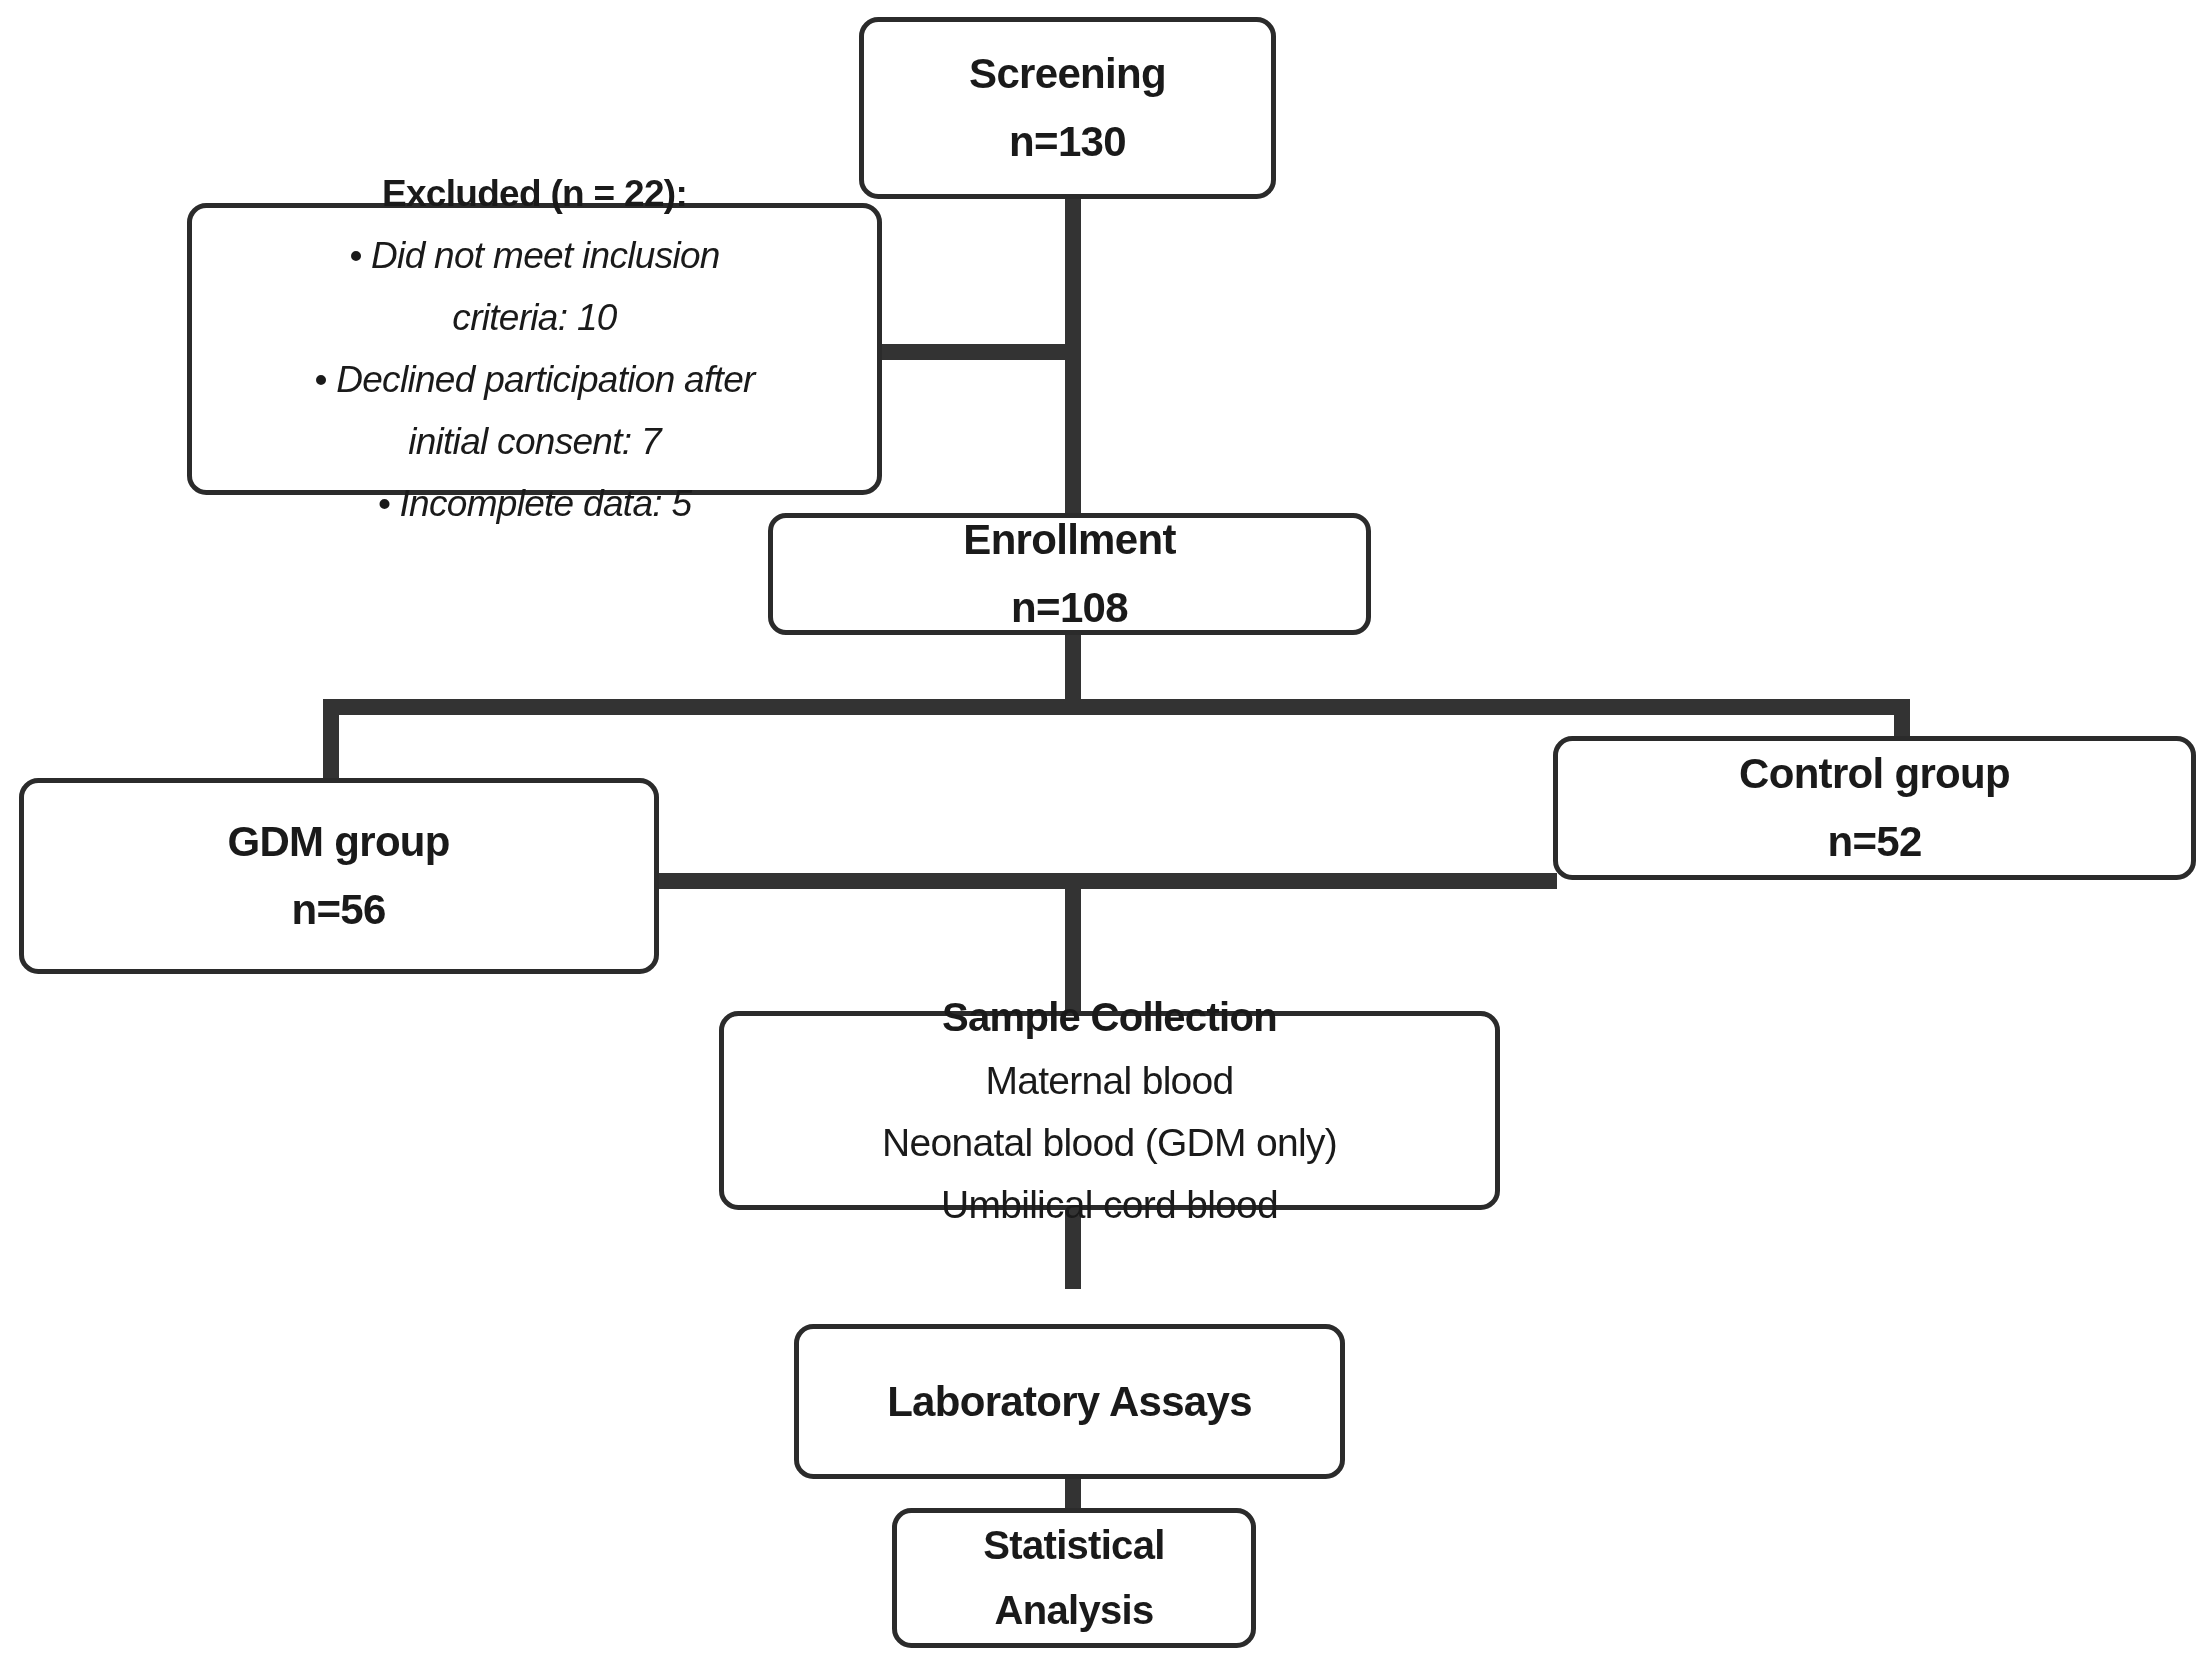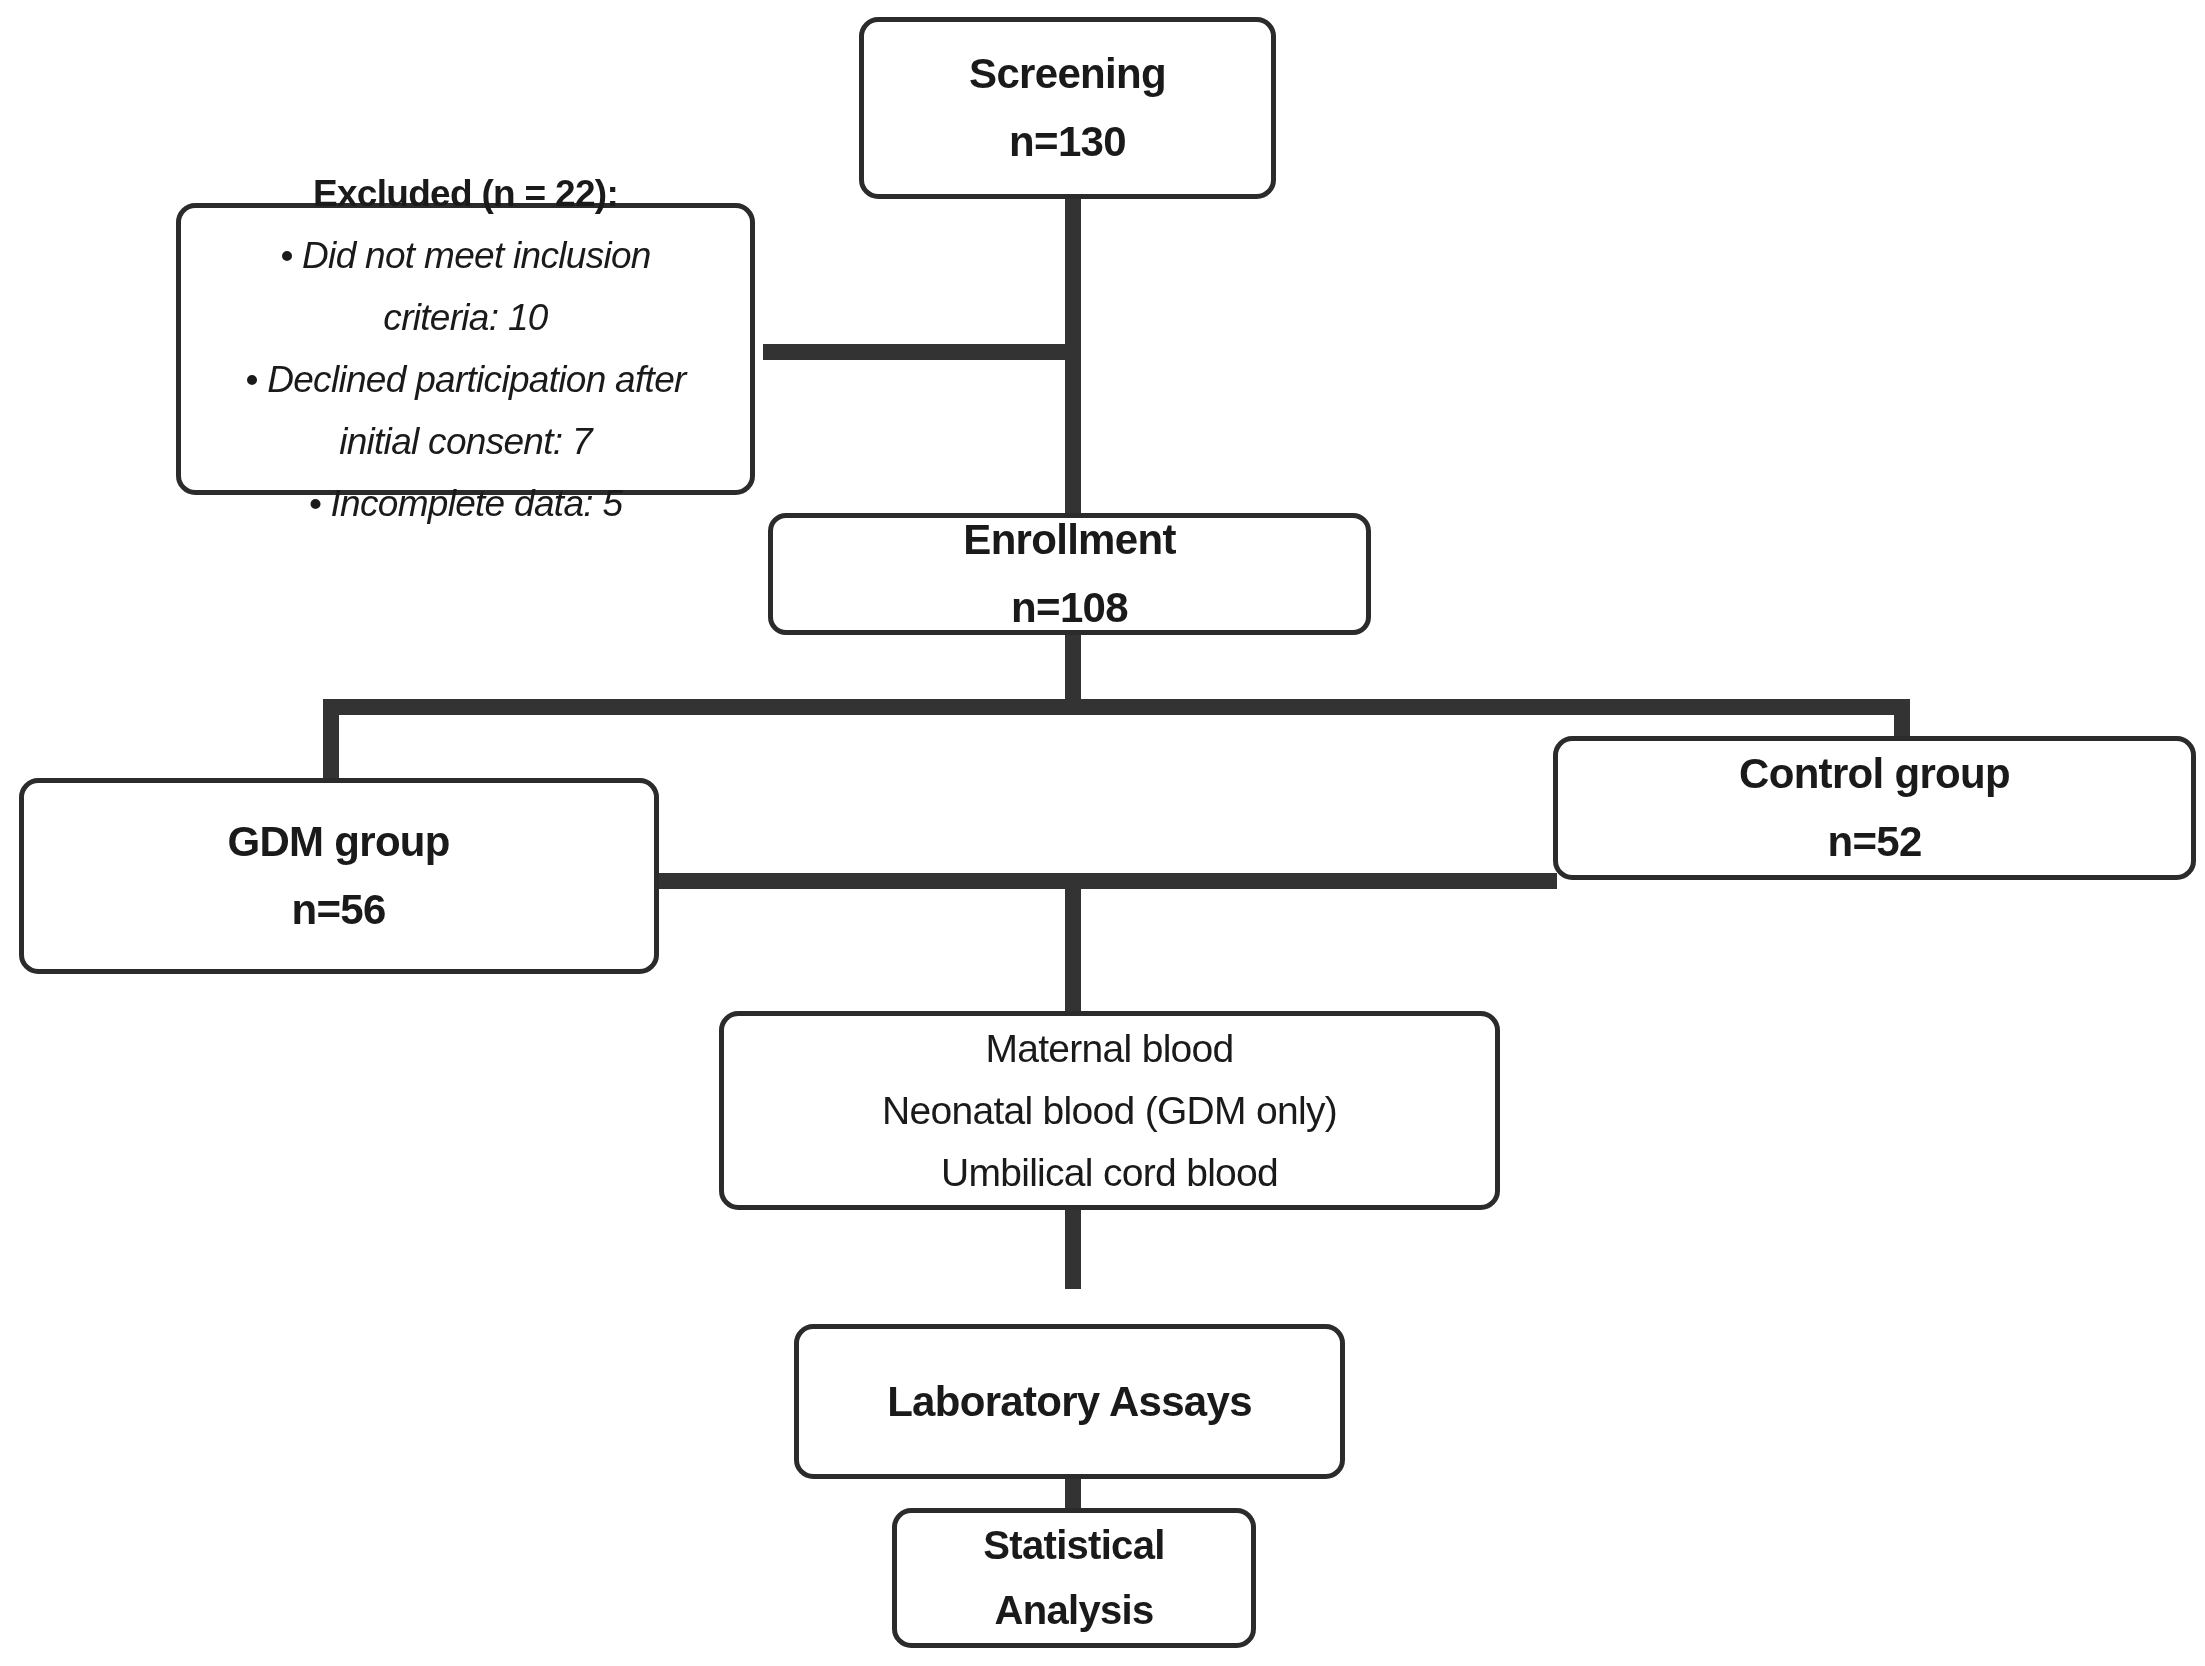--- a/index.html
+++ b/index.html
@@ -30,21 +30,21 @@
   <div class="line" style="left:655px; top:873px; width:902px; height:4.5px;"></div>
   <div class="line" style="left:1065px; top:873px; width:4.5px; height:143px;"></div>
   <div class="line" style="left:1065px; top:1207px; width:4.5px; height:82px;"></div>
   <div class="line" style="left:1065px; top:1436px; width:4.5px; height:76px;"></div>
 
   <div class="box" style="left:859px; top:17px; width:417px; height:182px;">
     <div class="t">Screening</div>
     <div class="t">n=130</div>
   </div>
 
-  <div class="box" style="left:176px; top:203px; width:579px; height:292px;">
+  <div class="box" style="left:187px; top:203px; width:695px; height:292px;">
     <div class="xheading">Excluded (n = 22):</div>
     <div class="xline">• Did not meet inclusion</div>
     <div class="xline">criteria: 10</div>
     <div class="xline">• Declined participation after</div>
     <div class="xline">initial consent: 7</div>
     <div class="xline">• Incomplete data: 5</div>
   </div>
 
   <div class="box" style="left:768px; top:513px; width:603px; height:122px;border-radius:18px;">
     <div class="t">Enrollment</div>
@@ -55,20 +55,21 @@
     <div class="t">GDM group</div>
     <div class="t">n=56</div>
   </div>
 
   <div class="box" style="left:1553px; top:736px; width:643px; height:144px;">
     <div class="t">Control group</div>
     <div class="t">n=52</div>
   </div>
 
   <div class="box" style="left:719px; top:1011px; width:781px; height:199px;">
+    <div class="t2">Sample Collection</div>
     <div class="sub">Maternal blood</div>
     <div class="sub">Neonatal blood (GDM only)</div>
     <div class="sub">Umbilical cord blood</div>
   </div>
 
   <div class="box" style="left:794px; top:1324px; width:551px; height:155px;">
     <div class="t">Laboratory Assays</div>
   </div>
 
   <div class="box" style="left:892px; top:1508px; width:364px; height:140px;">

